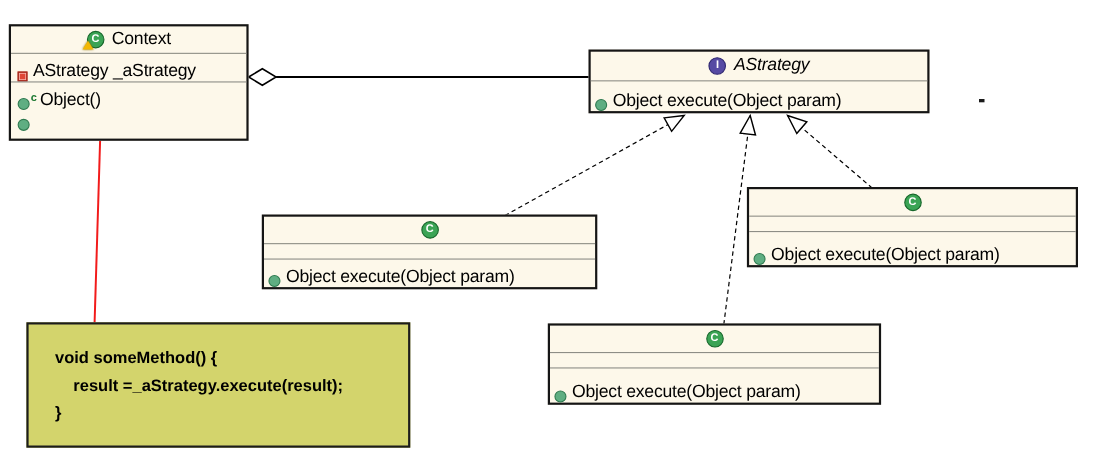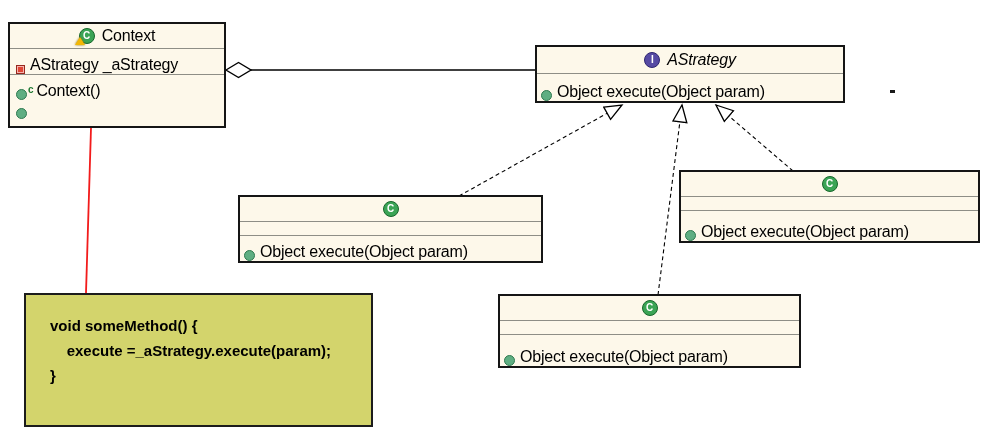--- a/index.html
+++ b/index.html
@@ -37,21 +37,21 @@
   #box-astrategy{left:535px;top:45px;width:310px;height:58px;}
   #box-astrategy .uml-title{height:26px;}
   #box-astrategy .m-sec{flex:1;padding-left:4px;}
   .cs .uml-title{height:24px;}
   .cs .e-sec{height:13px;}
   .cs .m-sec{flex:1;padding-left:4px;}
   #box-cs1{left:238px;top:195px;width:305px;height:68px;}
   #box-cs2{left:498px;top:294px;width:303px;height:74px;}
   #box-cs3{left:679px;top:170px;width:301px;height:73px;}
   
-  #note{position:absolute;z-index:2;left:24px;top:293px;width:349px;height:134px;
+  #note{position:absolute;z-index:2;left:24px;top:293px;width:349px;height:114px;
         box-sizing:border-box;background:#D3D46C;border:2px solid #1c1c1c;
         padding:18px 0 0 24px;}
   #note .code-line{font-weight:bold;font-size:15px;line-height:25px;white-space:pre;
                    letter-spacing:0;}
 </style>
 </head>
 <body>
 
 <div id="stage">
 
@@ -87,21 +87,21 @@
       <span>Context</span>
     </div>
     <div class="uml-sec f-sec uml-row">
       <span class="sq"></span>
       <span>AStrategy _aStrategy</span>
     </div>
     <div class="uml-sec m-sec">
       <div class="uml-row">
         <span class="dot"></span>
         <span class="ctor-c">c</span>
-        <span>Context()</span>
+        <span>Object()</span>
       </div>
       <div class="uml-row">
         <span class="dot"></span>
       </div>
     </div>
   </div>
 
   <div class="uml-box" id="box-astrategy">
     <div class="uml-title">
       <span class="ic ic-iface">
@@ -149,17 +149,17 @@
     </div>
     <div class="uml-sec e-sec"></div>
     <div class="uml-sec m-sec uml-row">
       <span class="dot"></span>
       <span>Object execute(Object param)</span>
     </div>
   </div>
 
   <div id="note">
     <div class="code-line">void someMethod() {</div>
-    <div class="code-line">    execute =_aStrategy.execute(param);</div>
+    <div class="code-line">    result =_aStrategy.execute(result);</div>
     <div class="code-line">}</div>
   </div>
 
 </div>
 
 </body></html>

